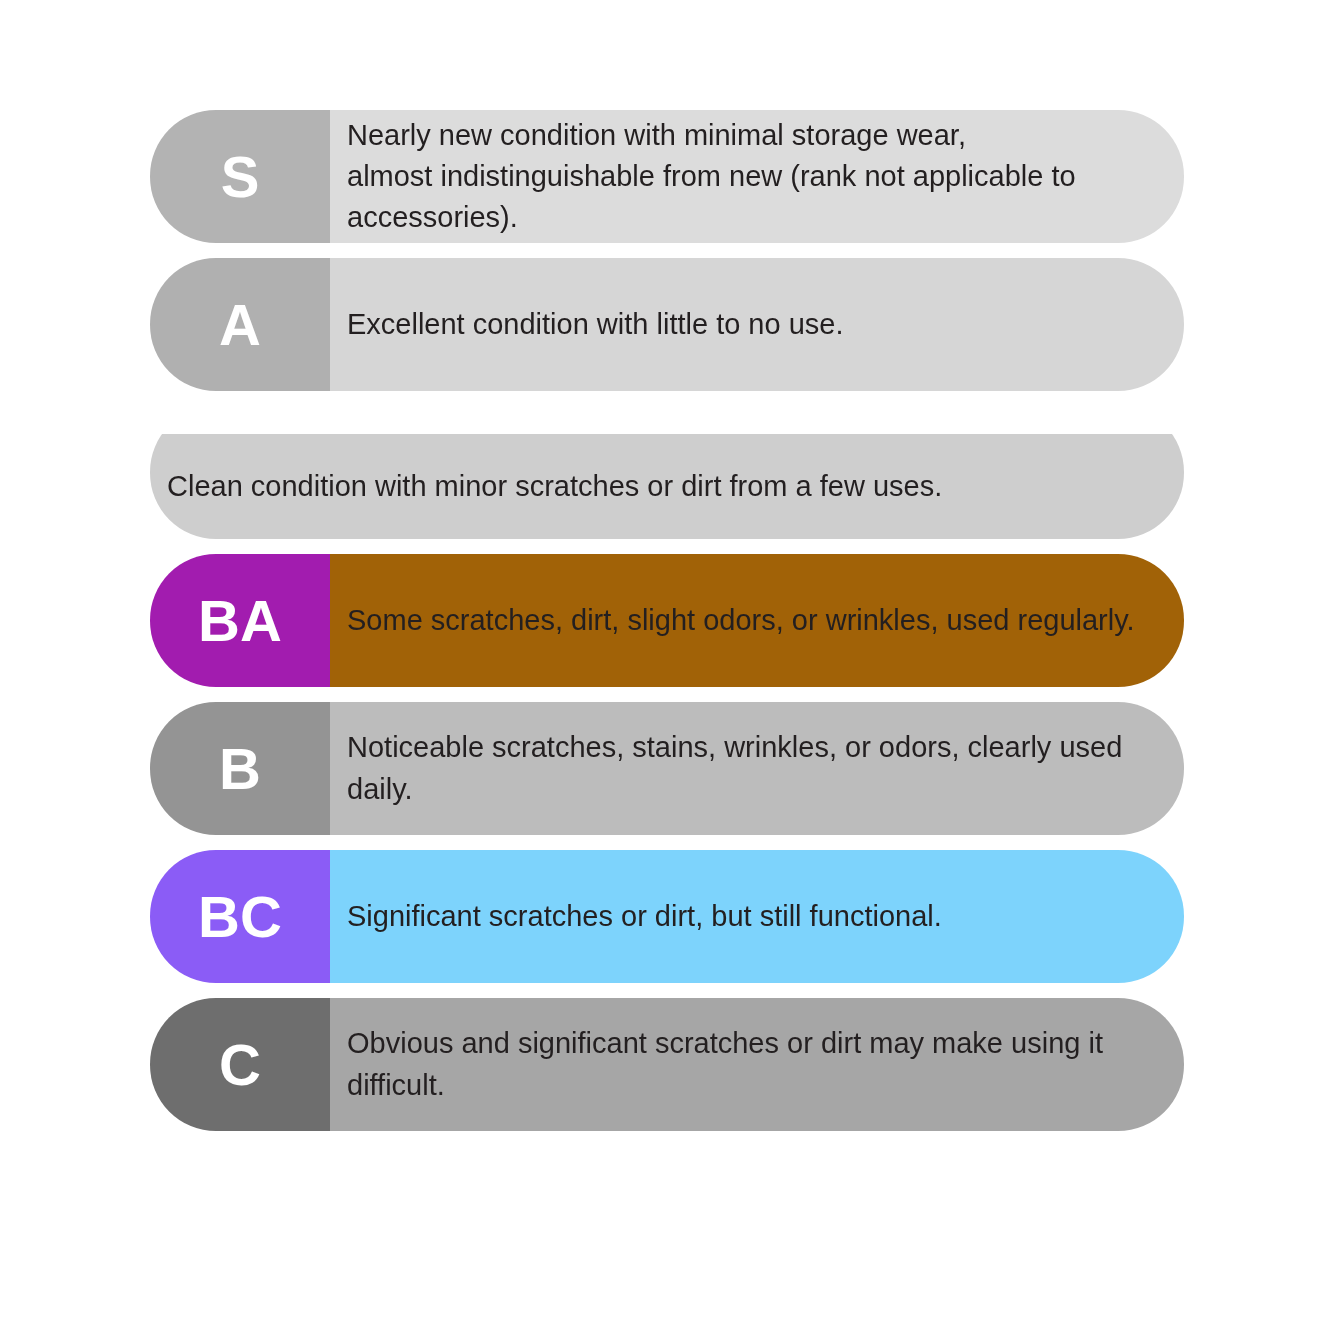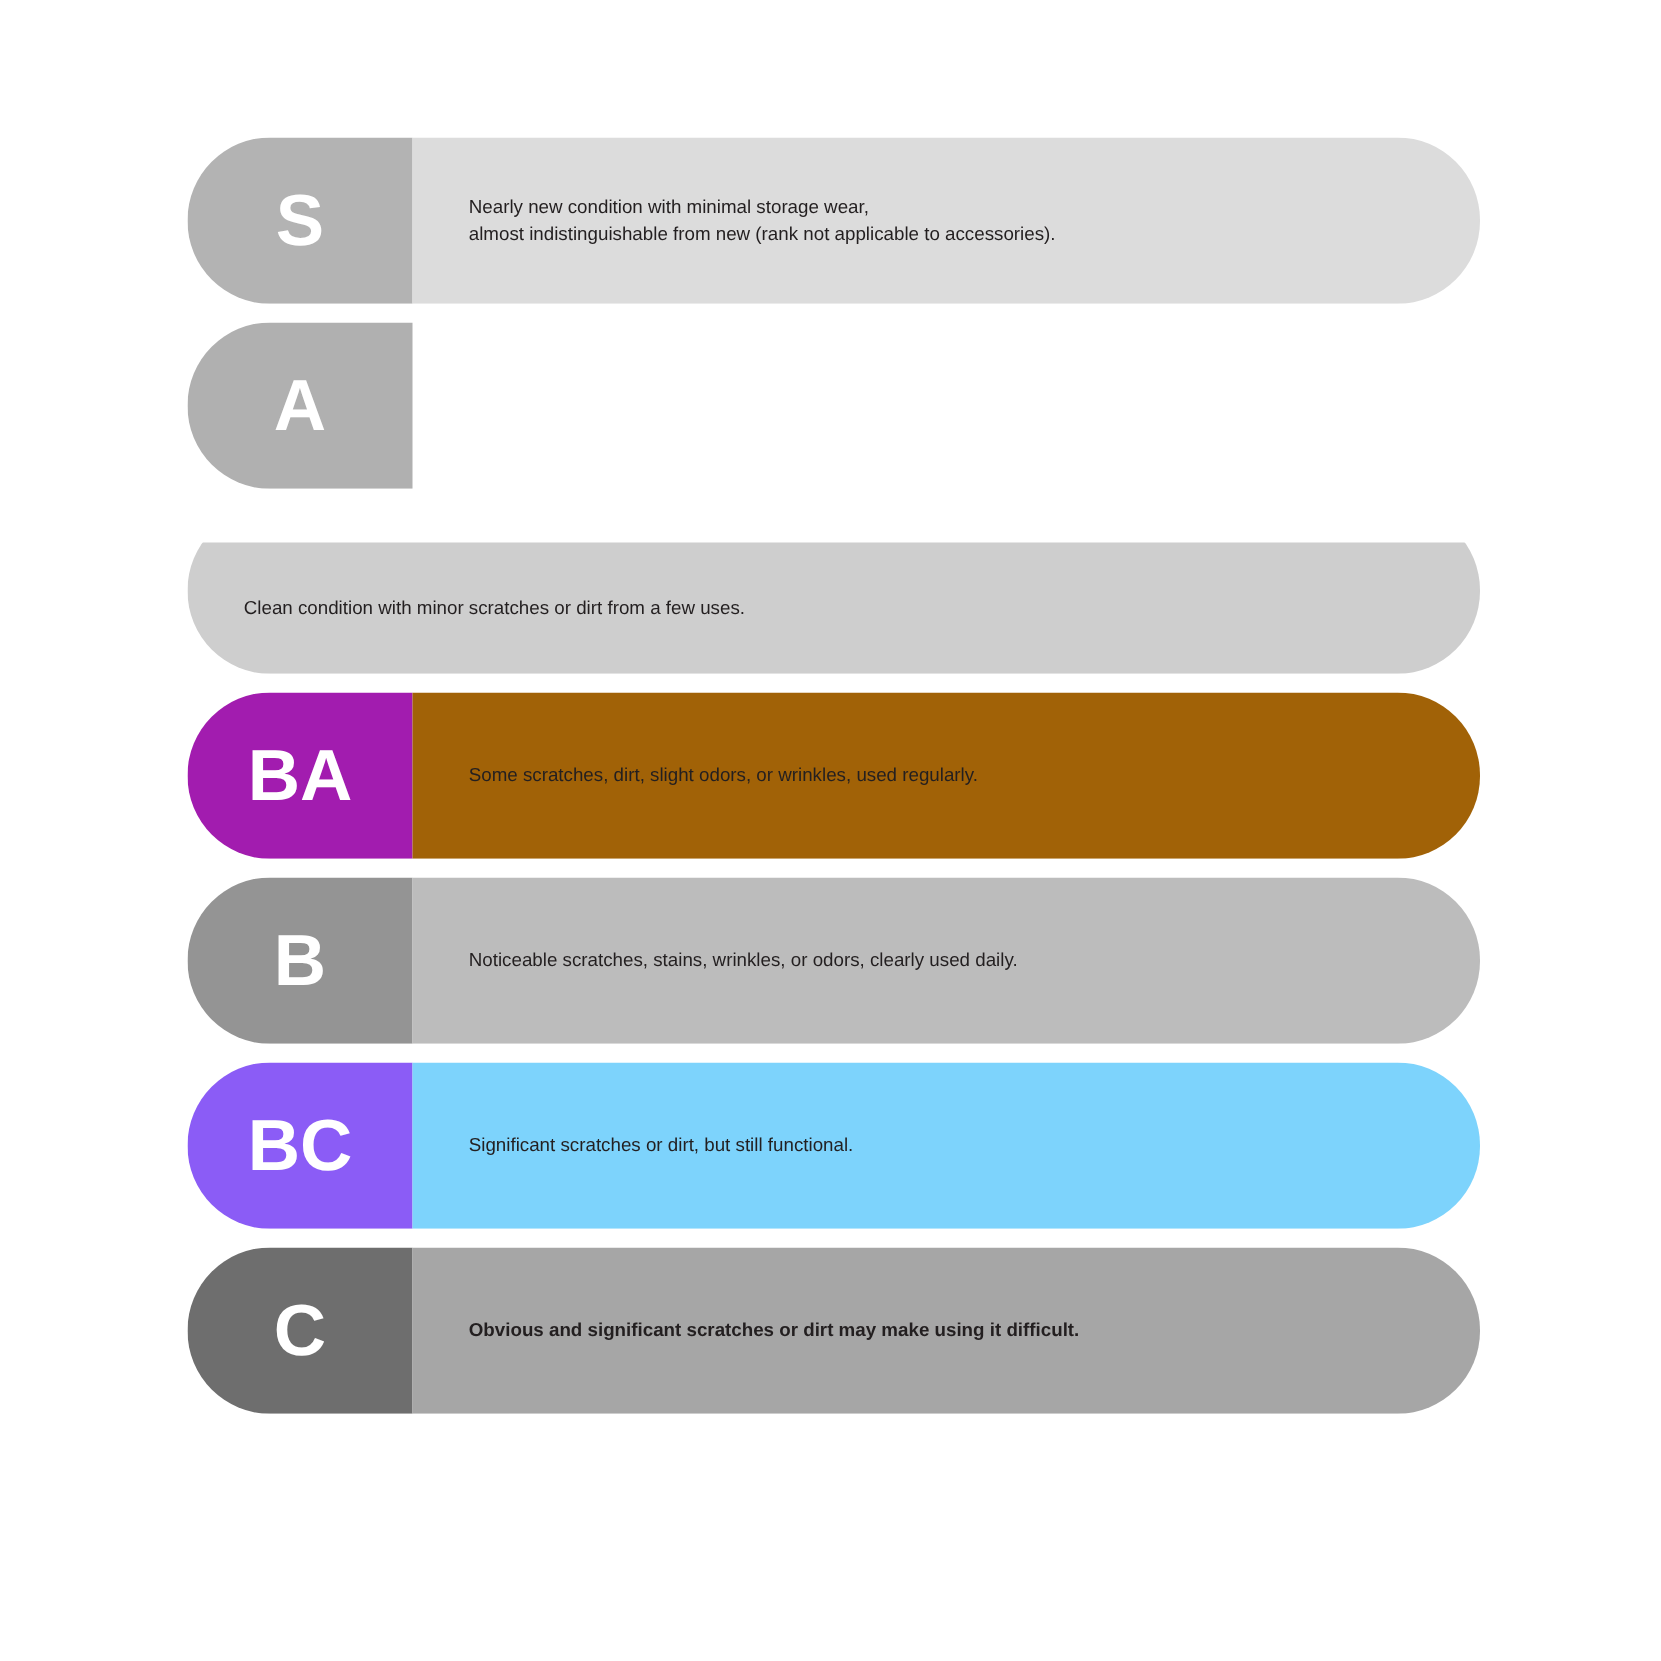--- a/index.html
+++ b/index.html
@@ -36,42 +36,43 @@
     color: #ffffff;
     font-weight: bold;
     font-size: 58px;
     letter-spacing: 0px;
     line-height: 1;
   }
   .rank-desc {
     flex: 1 1 auto;
     display: flex;
     align-items: center;
-    padding-left: 45px;
+    padding-left: 17px;
     padding-right: 24px;
     color: #231f20;
-    font-size: 15px;
+    font-size: 29px;
     line-height: 1.42;
     font-family: "Liberation Sans", sans-serif;
     white-space: pre-line;
   }
 </style>
 </head>
 <body>
 
 <div class="chart">
 
   <div class="rank-row">
     <div class="rank-badge" style="background: rgb(179, 179, 179);">S</div>
     <div class="rank-desc" style="background: rgb(220, 220, 220);">Nearly new condition with minimal storage wear,
 almost indistinguishable from new (rank not applicable to accessories).</div>
   </div>
 
   <div class="rank-row">
     <div class="rank-badge" style="background: rgb(176, 176, 176);">A</div>
+    <div class="rank-desc" style="background: rgb(214, 214, 214);">Excellent condition with little to no use.</div>
   </div>
 
   <div class="rank-row">
     <div class="rank-desc" style="background: rgb(206, 206, 206); margin-top: 28px;">Clean condition with minor scratches or dirt from a few uses.</div>
   </div>
 
   <div class="rank-row">
     <div class="rank-badge" style="background: #a21caf;">BA</div>
     <div class="rank-desc" style="background: #a16207;">Some scratches, dirt, slight odors, or wrinkles, used regularly.</div>
   </div>
@@ -81,16 +82,16 @@
     <div class="rank-desc" style="background: rgb(188, 188, 188);">Noticeable scratches, stains, wrinkles, or odors, clearly used daily.</div>
   </div>
 
   <div class="rank-row">
     <div class="rank-badge" style="background: #8b5cf6;">BC</div>
     <div class="rank-desc" style="background: #7dd3fc;">Significant scratches or dirt, but still functional.</div>
   </div>
 
   <div class="rank-row">
     <div class="rank-badge" style="background: rgb(110, 110, 110);">C</div>
-    <div class="rank-desc" style="background: rgb(166, 166, 166); font-weight: bold;">Obvious and significant scratches or dirt may make using it difficult.</div>
+    <div class="rank-desc" style="background: rgb(166, 166, 166);">Obvious and significant scratches or dirt may make using it difficult.</div>
   </div>
 
 </div>
 
 </body></html>

